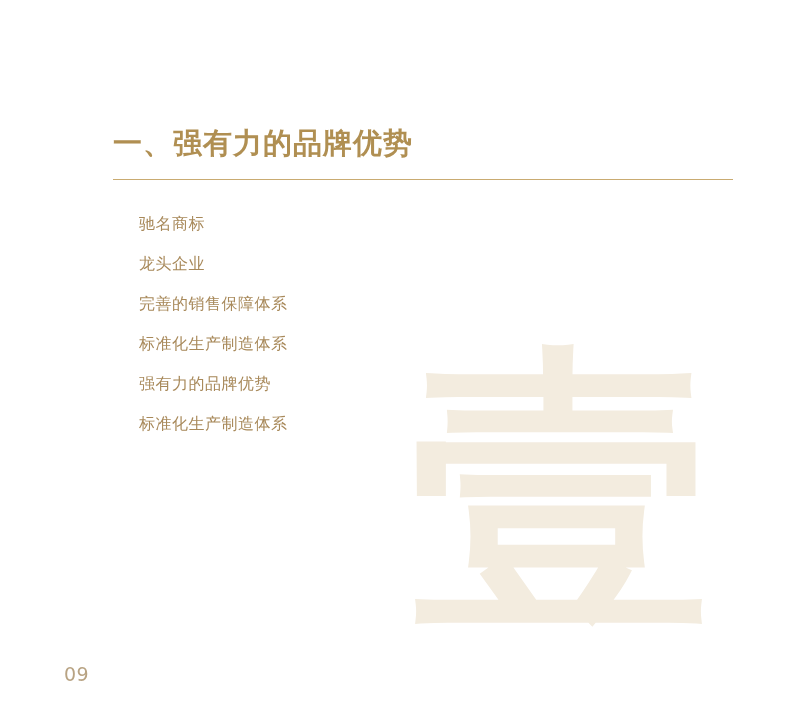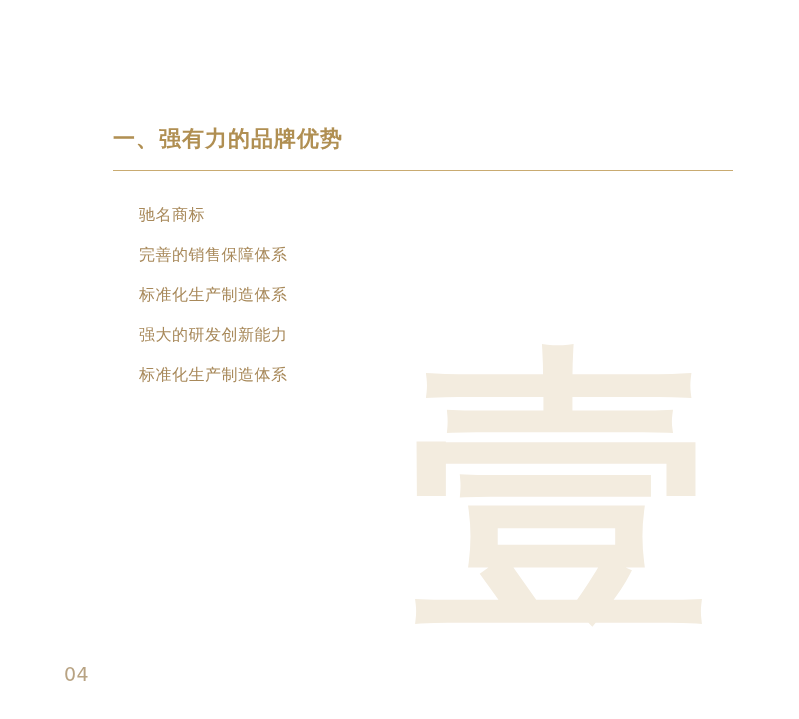--- a/index.html
+++ b/index.html
@@ -36,21 +36,21 @@
     letter-spacing: 0;
   }
   .content {
     position: absolute;
     left: 113px;
     top: 125px;
     width: 620px;
   }
   .section-title {
     font-family: "DejaVu Sans", "Liberation Sans", sans-serif;
-    font-size: 22px;
+    font-size: 29px;
     font-weight: 700;
     color: #b08f52;
     letter-spacing: 1px;
     line-height: 1.3;
     margin: 0;
     padding: 0 0 16px 0;
   }
   .title-rule {
     width: 620px;
     height: 1px;
@@ -86,22 +86,23 @@
 <div class="page">
 
   <div class="watermark">壹</div>
 
   <div class="content">
     <h1 class="section-title">一、强有力的品牌优势</h1>
     <div class="title-rule"></div>
 
     <ul class="item-list">
       <li>驰名商标</li>
+      <li>龙头企业</li>
       <li>完善的销售保障体系</li>
       <li>标准化生产制造体系</li>
-      <li>强大的研发创新能力</li>
+      <li>强有力的品牌优势</li>
       <li>标准化生产制造体系</li>
     </ul>
   </div>
 
-  <div class="page-number">04</div>
+  <div class="page-number">09</div>
 
 </div>
 
 </body></html>

